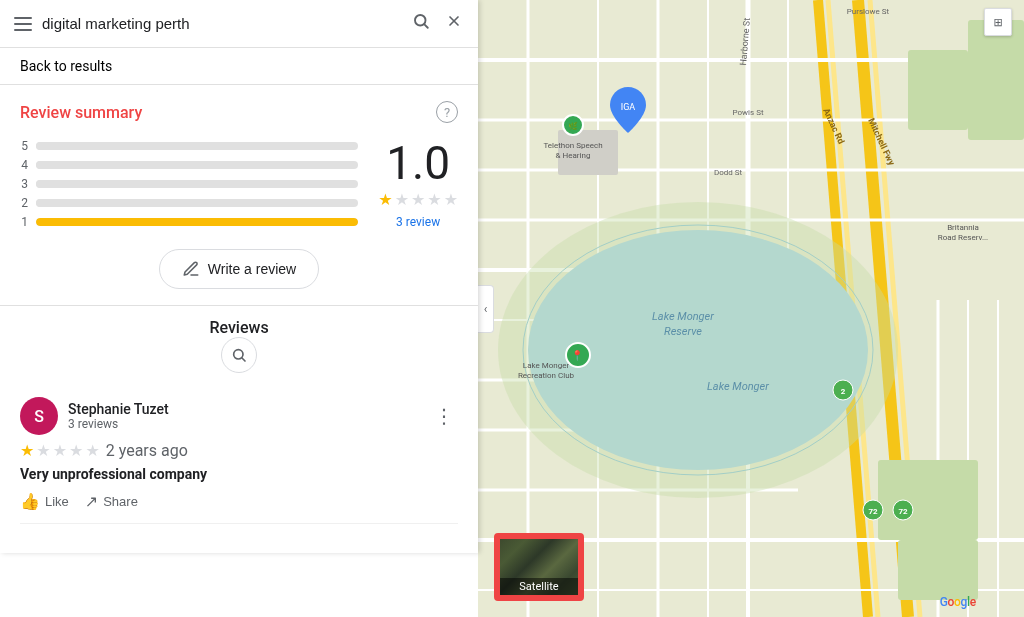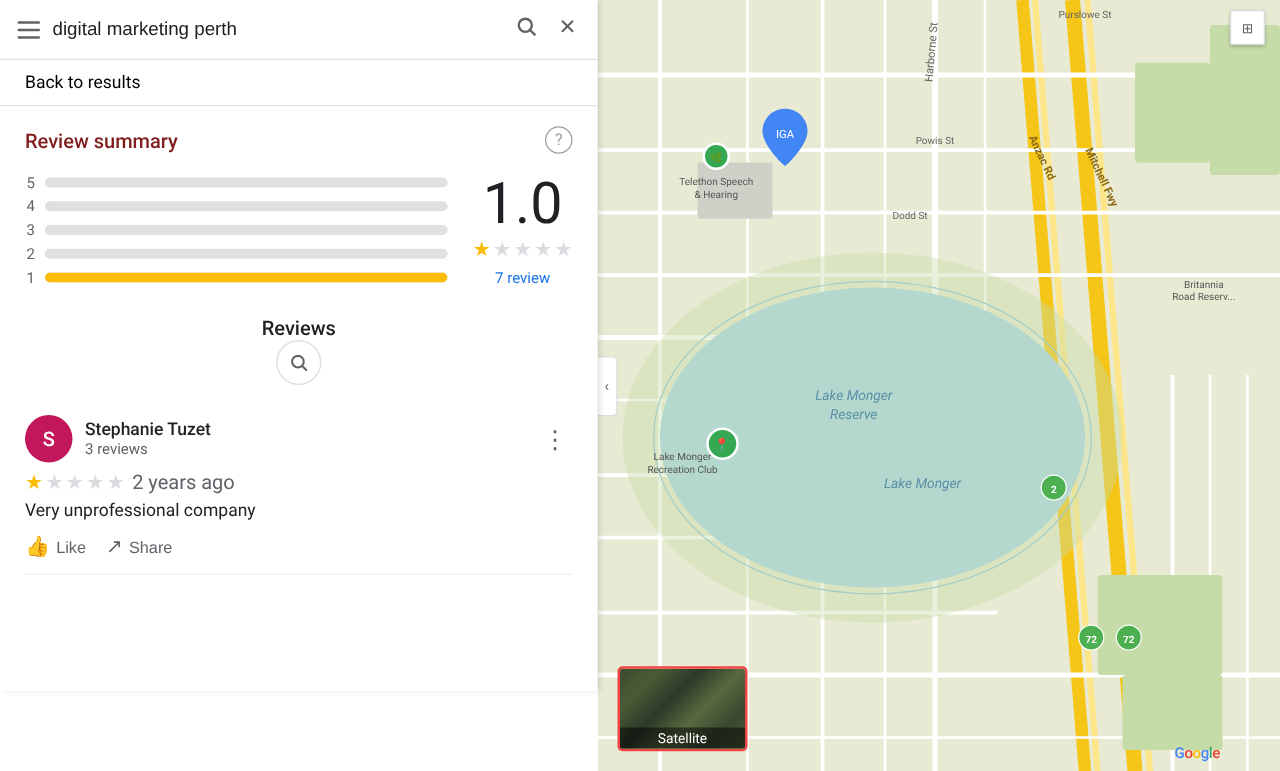--- a/index.html
+++ b/index.html
@@ -70,21 +70,21 @@
     }
     .review-summary-header {
       display: flex;
       align-items: center;
       justify-content: space-between;
       margin-bottom: 16px;
     }
     .review-summary-title {
       font-size: 16px;
       font-weight: 500;
-      color: #7f1d1d;
+      color: #ef4444;
     }
     .help-icon {
       width: 22px; height: 22px; border-radius: 50%; border: 1.5px solid #9aa0a6;
       display: flex; align-items: center; justify-content: center;
       color: #9aa0a6; font-size: 13px; cursor: pointer;
     }
 
     .rating-body {
       display: flex;
       align-items: center;
@@ -258,20 +258,21 @@
       margin-bottom: 4px;
     }
     .review-time {
       font-size: 16px;
       color: #5f6368;
     }
     .review-text {
       font-size: 14px;
       color: #202124;
       margin: 6px 0 10px;
+      font-weight: bold;
     }
     .review-reactions {
       display: flex;
       gap: 16px;
     }
     .reaction-btn {
       display: flex;
       align-items: center;
       gap: 5px;
       background: none; border: none;
@@ -303,25 +304,25 @@
       cursor: pointer;
       color: #5f6368; font-size: 12px;
       z-index: 5;
     }
 
     
     .satellite-thumb {
       position: absolute;
       bottom: 16px;
       left: 16px;
-      width: 104px;
+      width: 90px;
       height: 68px;
       border-radius: 4px;
       overflow: hidden;
-      border: 2px solid #ef4444;
+      border: 6px solid #ef4444;
       cursor: pointer;
     }
     .satellite-thumb-img {
       width: 100%; height: 100%;
       background: #4a5040;
       position: relative;
     }
     .satellite-label {
       position: absolute;
       bottom: 0; left: 0; right: 0;
@@ -438,25 +439,34 @@
       <div class="big-rating">
         <span class="big-rating-number">1.0</span>
         <div class="stars-row">
 
         <span class="star filled">★</span>
             <span class="star empty">★</span>
             <span class="star empty">★</span>
             <span class="star empty">★</span>
             <span class="star empty">★</span>
           </div>
-        <a class="review-count-link">7 review</a>
+        <a class="review-count-link">3 review</a>
       </div>
     </div>
   </div>
 
+  <div class="actions-row">
+    <button class="write-review-btn">
+      <svg class="pencil-icon-svg" viewBox="0 0 24 24" fill="none" stroke="#5f6368" stroke-width="2" stroke-linecap="round" stroke-linejoin="round">
+        <path d="M12 20h9"></path>
+          <path d="M16.5 3.5a2.121 2.121 0 013 3L7 19l-4 1 1-4L16.5 3.5z"></path>
+      </svg>
+      <span>Write a review</span>
+    </button>
+  </div>
 
   <div class="reviews-section">
     <div class="reviews-header">
       <span class="reviews-title">Reviews</span>
       <div class="reviews-actions">
         <button class="icon-btn-circle">
           <svg width="16" height="16" viewBox="0 0 24 24" fill="none" stroke="#5f6368" stroke-width="2.5" stroke-linecap="round">
             <circle cx="11" cy="11" r="7"></circle>
               <line x1="16.5" y1="16.5" x2="21" y2="21"></line>
           </svg>

